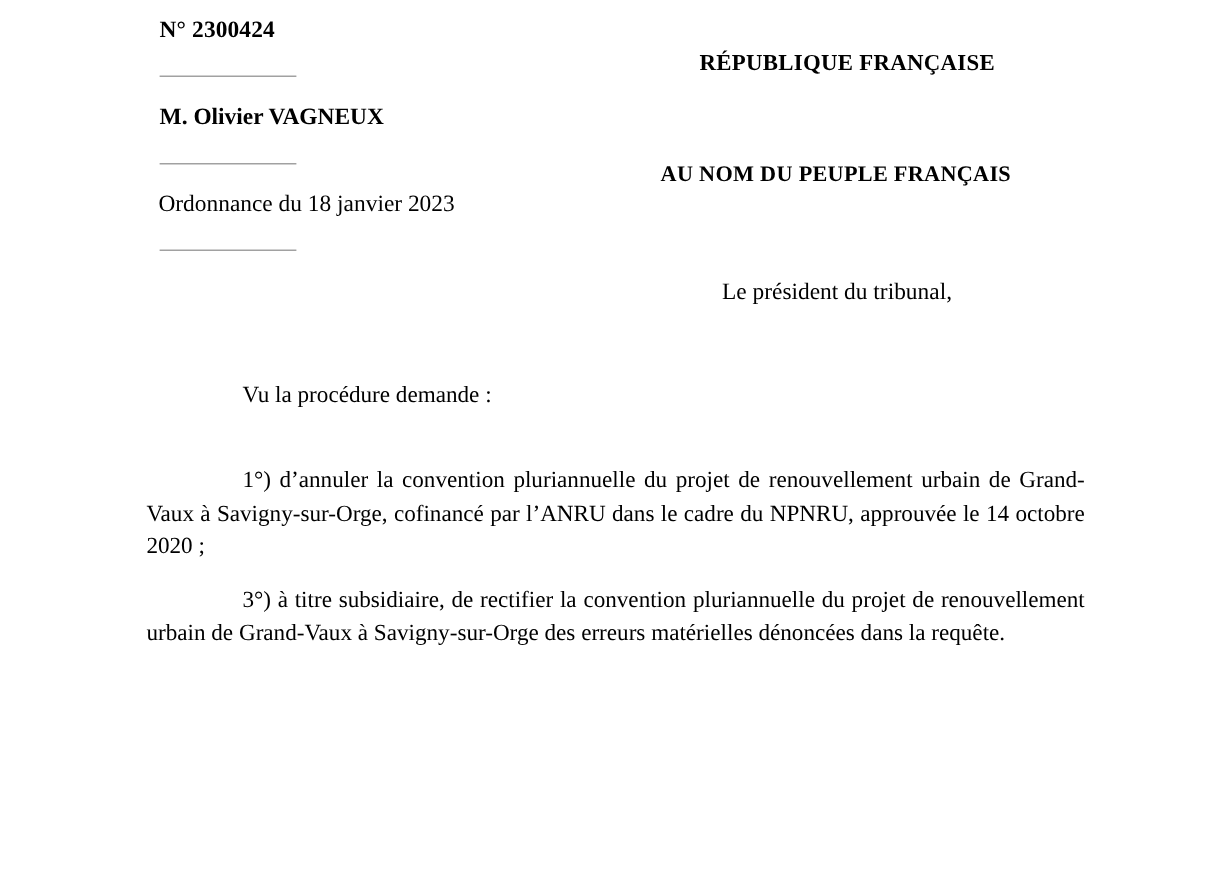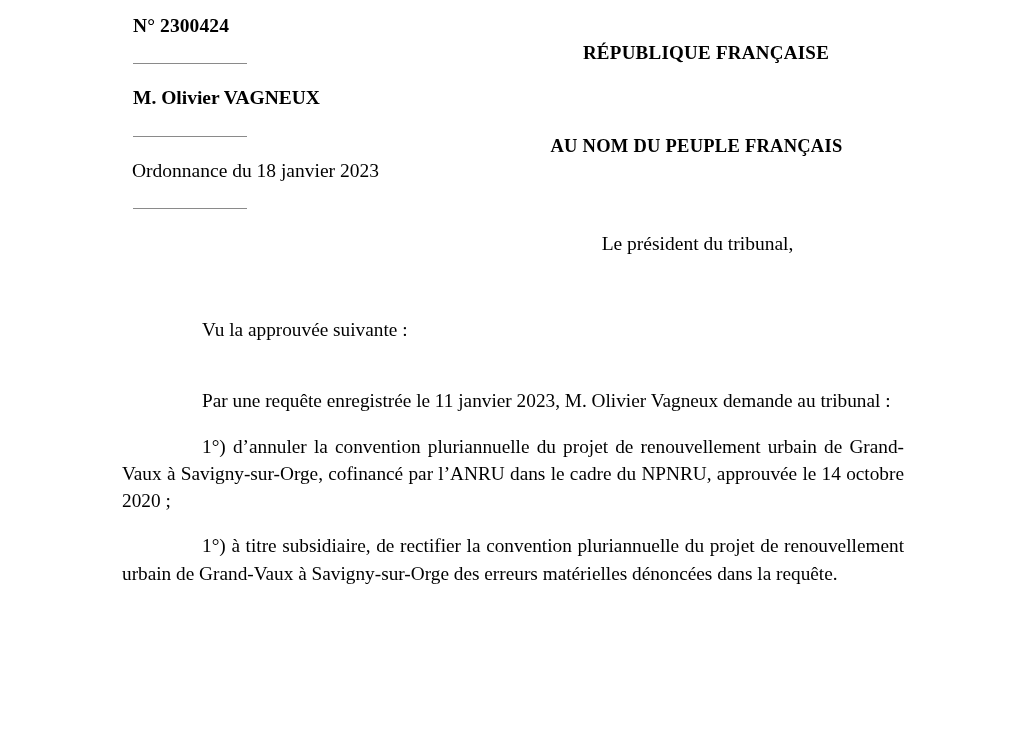--- a/index.html
+++ b/index.html
@@ -167,26 +167,25 @@
       <p class="republic">RÉPUBLIQUE FRANÇAISE</p>
       <p class="in-the-name">AU NOM DU PEUPLE FRANÇAIS</p>
     </div>
 
     <p class="president">Le président du tribunal,</p>
 
   </div>
 
   <div class="body-text">
 
-    <p class="para vu">Vu la approuvée suivante :</p>
+    <p class="para vu">Vu la procédure demande :</p>
 
     <div class="spacer-vu"></div>
 
-    <p class="para indent">Par une requête enregistrée le 11 janvier 2023, M. Olivier Vagneux demande au tribunal :</p>
 
     <p class="para indent">1°) d’annuler la convention pluriannuelle du projet de renouvellement urbain de Grand-Vaux à Savigny-sur-Orge, cofinancé par l’ANRU dans le cadre du NPNRU, approuvée le 14 octobre 2020 ;</p>
 
 
-    <p class="para indent">1°) à titre subsidiaire, de rectifier la convention pluriannuelle du projet de renouvellement urbain de Grand-Vaux à Savigny-sur-Orge des erreurs matérielles dénoncées dans la requête.</p>
+    <p class="para indent">3°) à titre subsidiaire, de rectifier la convention pluriannuelle du projet de renouvellement urbain de Grand-Vaux à Savigny-sur-Orge des erreurs matérielles dénoncées dans la requête.</p>
 
   </div>
 
 </div>
 
 </body></html>

